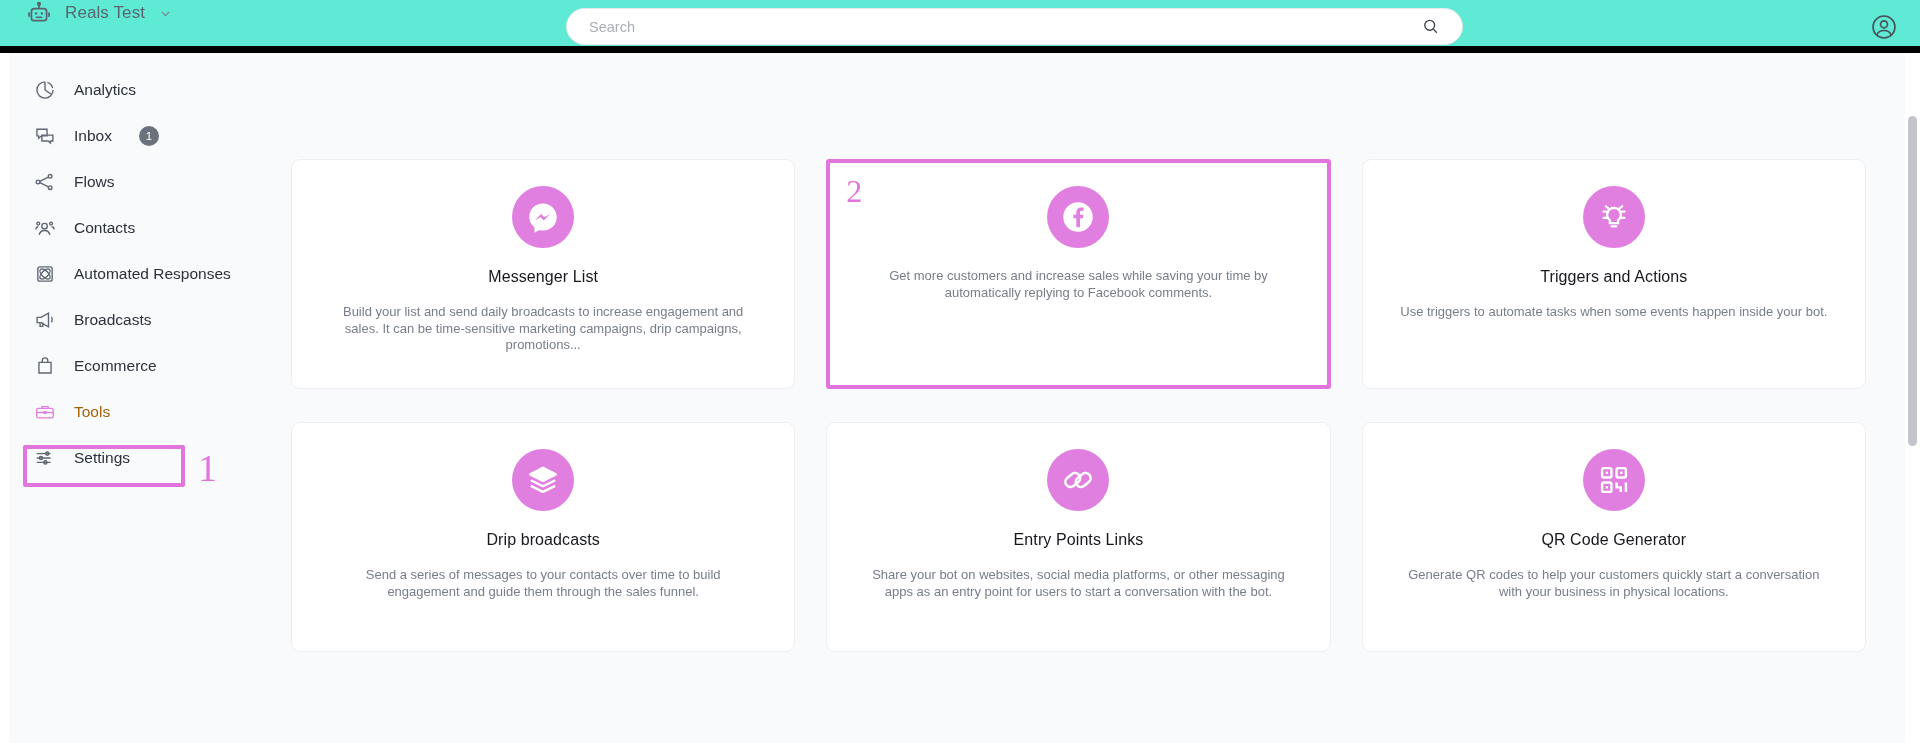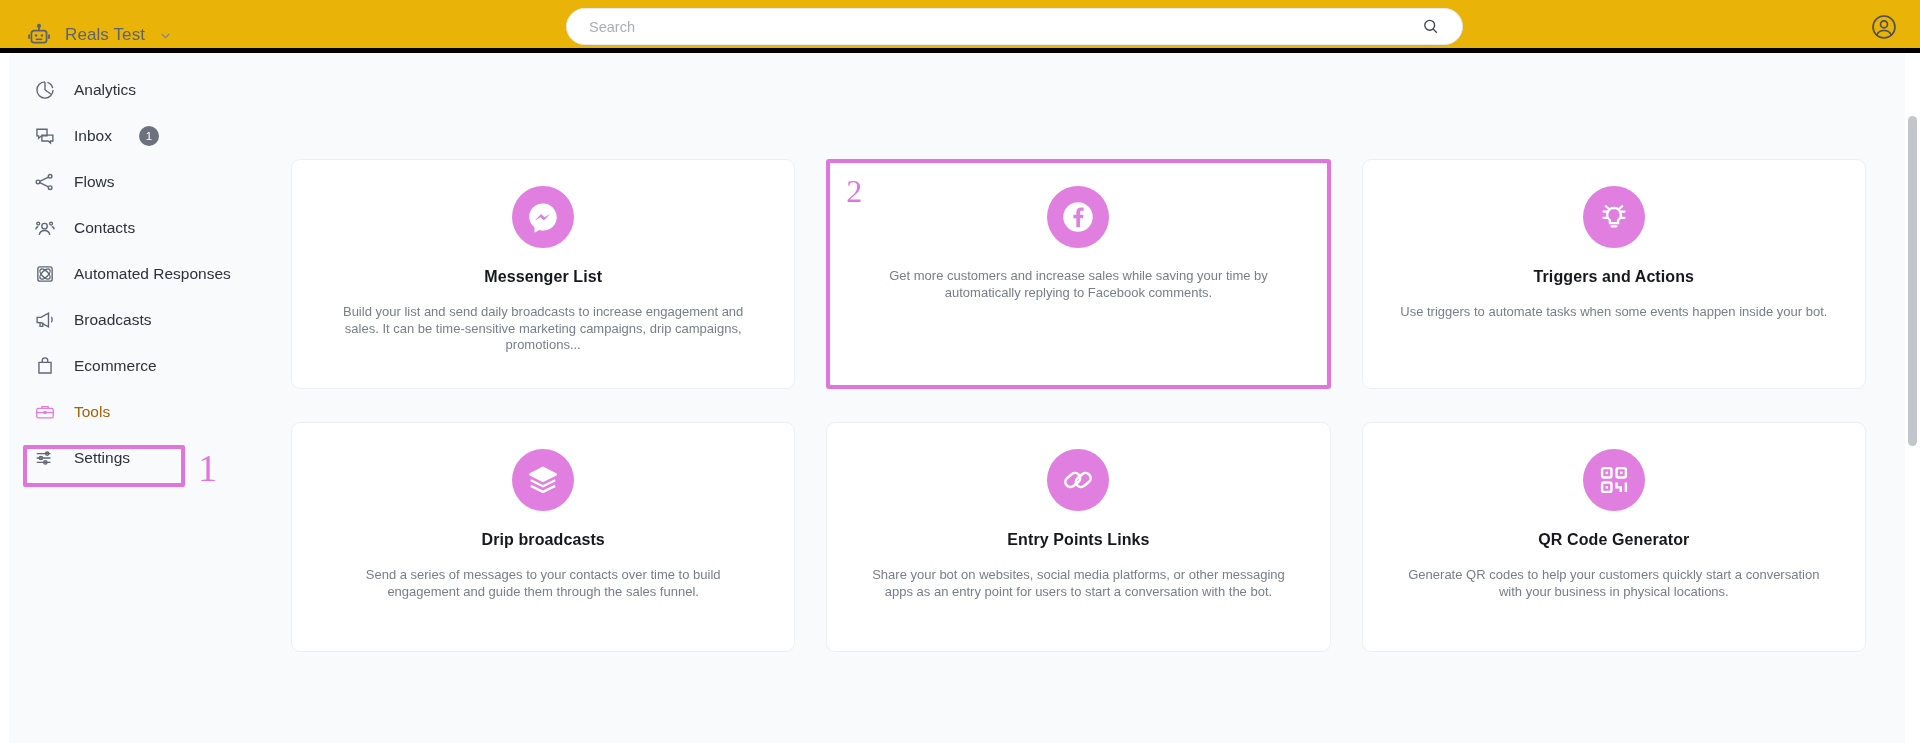--- a/index.html
+++ b/index.html
@@ -7,23 +7,23 @@
     width: 1920px; height: 743px;
     font-family: "Liberation Sans", sans-serif;
     background: #ffffff;
     overflow: hidden;
   }
 
   
   .topbar {
     position: absolute; top: 0; left: 0;
     width: 1920px; height: 53px;
-    background: #eab308;
-    border-bottom: 5px solid #000000;
-    display: flex; align-items: flex-end;
+    background: #5eead4;
+    border-bottom: 7px solid #000000;
+    display: flex; align-items: flex-start;
   }
   .brand {
     display: flex; align-items: center;
     gap: 13px;
     margin-left: 26px;
     width: 230px;
   }
   .brand-logo { width: 26px; height: 26px; display:block; color:#5a6270; }
   .brand-name {
     font-size: 17px; color: #5d6470; letter-spacing: .1px;
@@ -138,21 +138,21 @@
     width: 62px; height: 62px;
     border-radius: 50%;
     background: #e07fe0;
     margin: 0 auto 20px auto;
     display: flex; align-items: center; justify-content: center;
     color: #ffffff;
   }
   .card-icon svg { width: 34px; height: 34px; display:block; }
   .card-title {
     font-size: 16px;
-    font-weight: bold;
+    font-weight: normal;
     color: #16181d;
     margin-bottom: 18px;
     letter-spacing: .1px;
   }
   .card-desc {
     font-size: 13px;
     color: #777e89;
     line-height: 1.28;
     max-width: 430px;
     margin: 0 auto;

